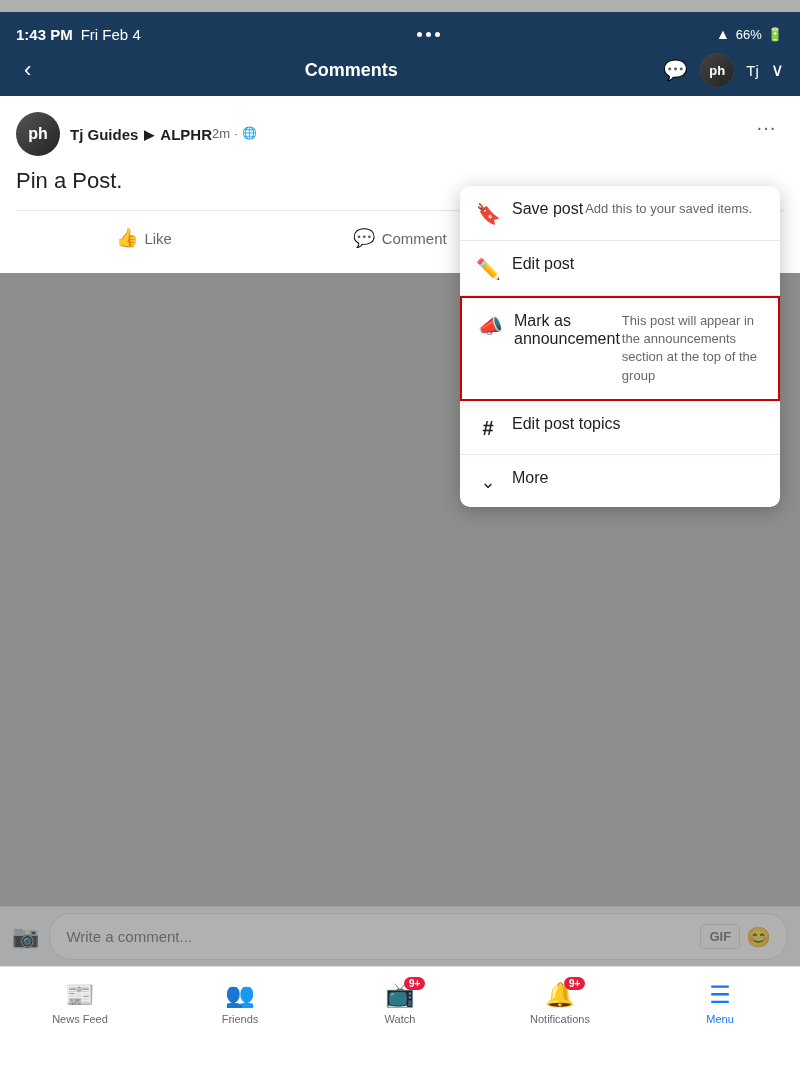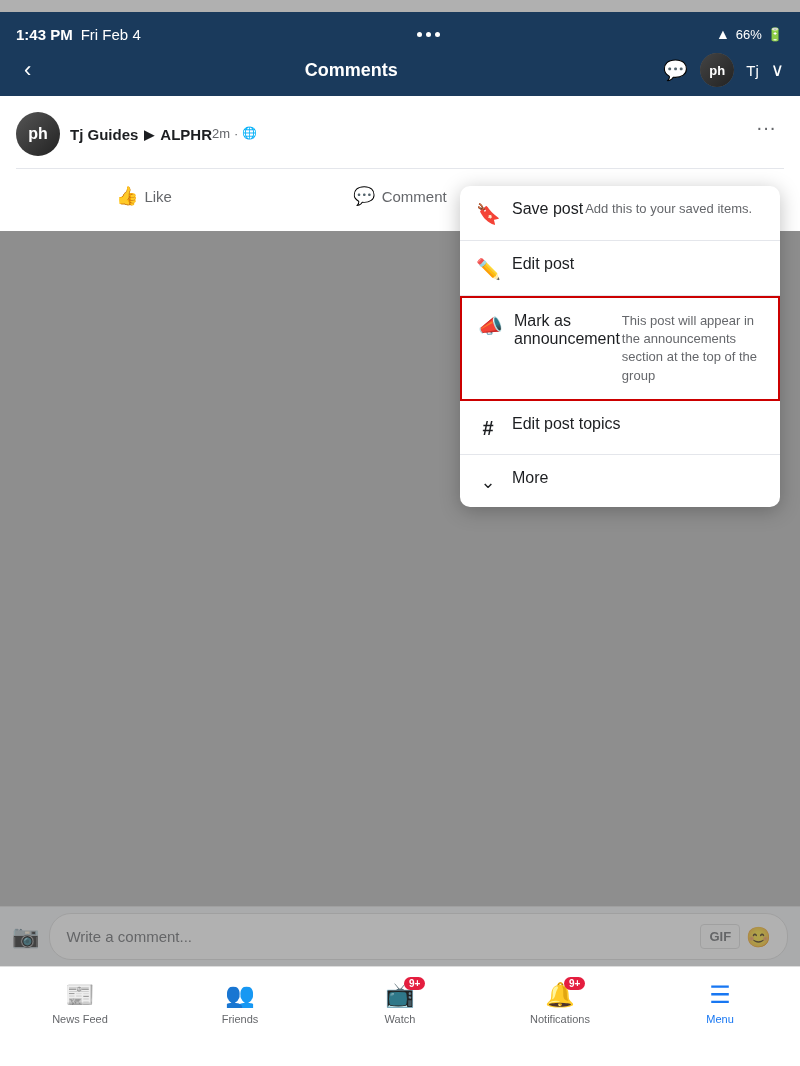--- a/index.html
+++ b/index.html
@@ -436,20 +436,21 @@
             </div>
             <div class="post-timestamp">
               <span>2m</span>
               <span>·</span>
               <span class="globe-icon">🌐</span>
             </div>
           </div>
         </div>
         <span class="post-options-btn">···</span>
       </div>
+      <div class="post-title">Pin a Post.</div>
       <div class="post-actions">
         <div class="post-action-btn">
           <span class="action-icon">👍</span>
           <span>Like</span>
         </div>
         <div class="post-action-btn">
           <span class="action-icon">💬</span>
           <span>Comment</span>
         </div>
         <div class="post-action-btn">

